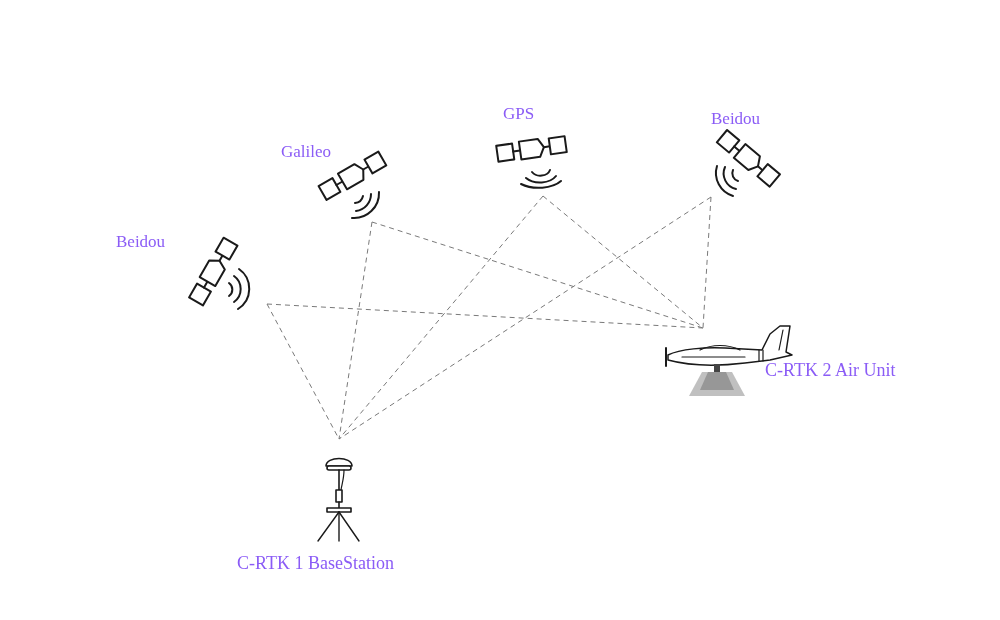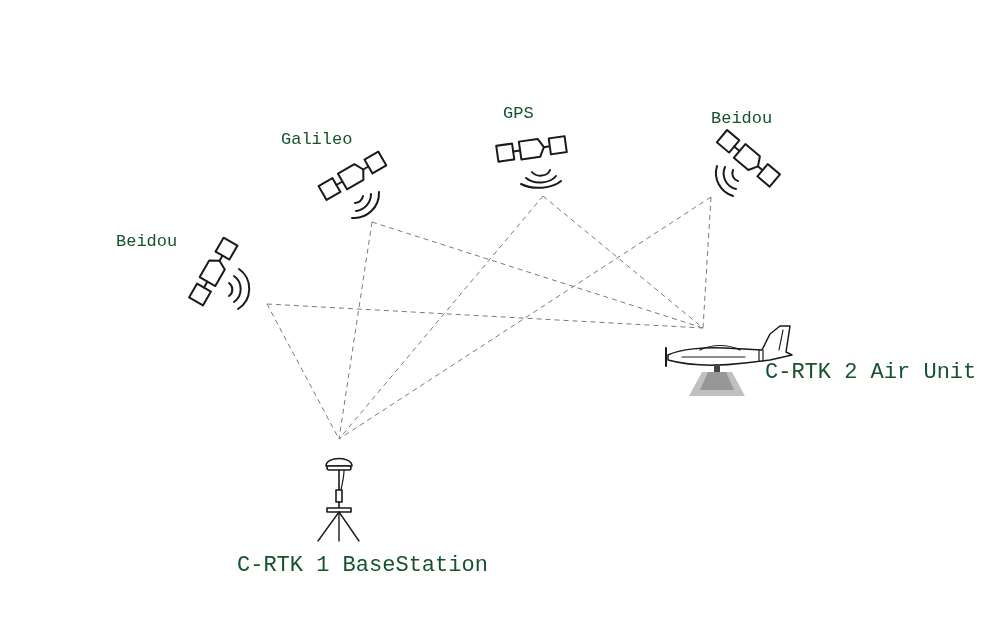--- a/index.html
+++ b/index.html
@@ -1,20 +1,20 @@
 <!DOCTYPE html>
 <html><head>
 <meta charset="utf-8">
 <style>
   html, body { margin: 0; padding: 0; background: #ffffff; }
   body { width: 1000px; height: 620px; position: relative; overflow: hidden; font-family: "Liberation Sans", "DejaVu Sans", sans-serif; }
   #diagram { position: absolute; left: 0; top: 0; width: 1000px; height: 620px; }
-  .label { position: absolute; color: #14532d; font-family: Liberation Mono, monospace; white-space: nowrap; }
+  .label { position: absolute; color: #8b5cf6; font-family: Liberation Serif, serif; white-space: nowrap; }
   .sat-label { font-size: 17px; }
-  .dev-label { font-size: 22px; }
+  .dev-label { font-size: 18px; }
   .stroke { fill: none; stroke: #1a1a1a; stroke-width: 2; stroke-linejoin: round; stroke-linecap: round; }
   .fillw { fill: #ffffff; stroke: #1a1a1a; stroke-width: 2; stroke-linejoin: round; }
   .dash { stroke: #7a7a7a; stroke-width: 1; stroke-dasharray: 5 4; fill: none; }
 </style>
 </head>
 <body>
 
 <svg id="diagram" viewBox="0 0 1000 620" xmlns="http://www.w3.org/2000/svg">
 
   <g id="links">
@@ -101,17 +101,17 @@
     <rect class="fillw" style="stroke-width:1.6" x="336" y="490" width="6" height="12"></rect>
     <line class="stroke" style="stroke-width:1.6" x1="339" y1="502" x2="339" y2="508"></line>
     <rect class="fillw" style="stroke-width:1.6" x="327" y="508" width="24" height="4"></rect>
     <line class="stroke" style="stroke-width:1.4" x1="339" y1="512" x2="318" y2="541"></line>
     <line class="stroke" style="stroke-width:1.4" x1="339" y1="512" x2="339" y2="541"></line>
     <line class="stroke" style="stroke-width:1.4" x1="339" y1="512" x2="359" y2="541"></line>
   </g>
 </svg>
 
 <div class="label sat-label" style="left:116px; top:232px;">Beidou</div>
-<div class="label sat-label" style="left:281px; top:130px;text-align:right;">Galileo</div>
+<div class="label sat-label" style="left:281px; top:142px;text-align:right;">Galileo</div>
 <div class="label sat-label" style="left:503px; top:104px;">GPS</div>
 <div class="label sat-label" style="left:711px; top:109px;">Beidou</div>
 <div class="label dev-label" style="left:765px; top:360px;">C-RTK 2 Air Unit</div>
 <div class="label dev-label" style="left:237px; top:553px;">C-RTK 1 BaseStation</div>
 
 </body></html>

